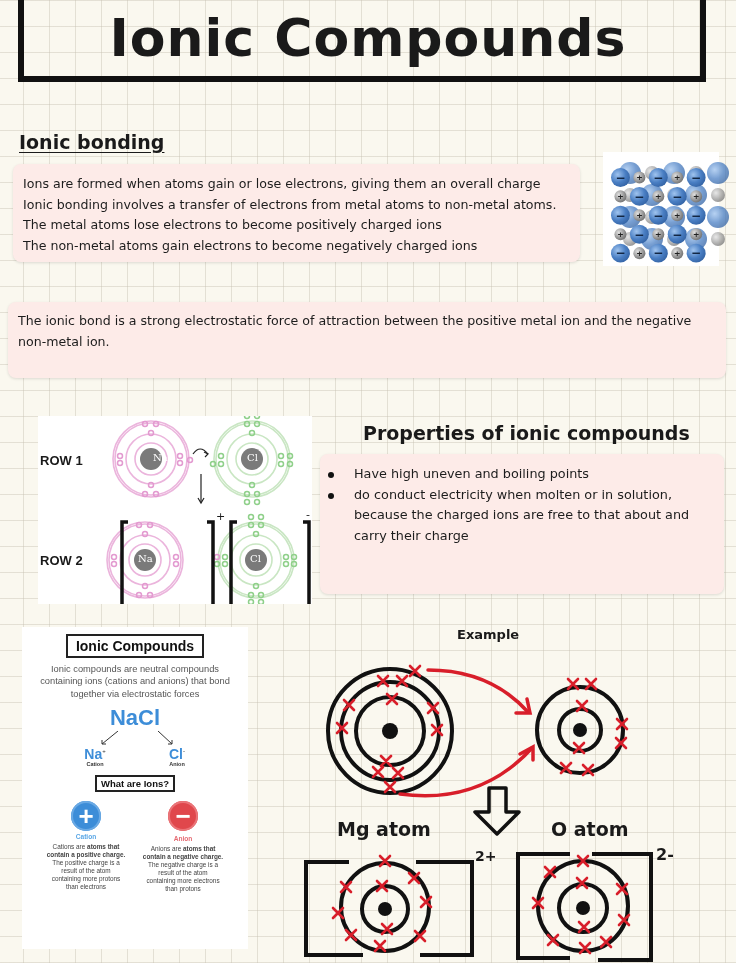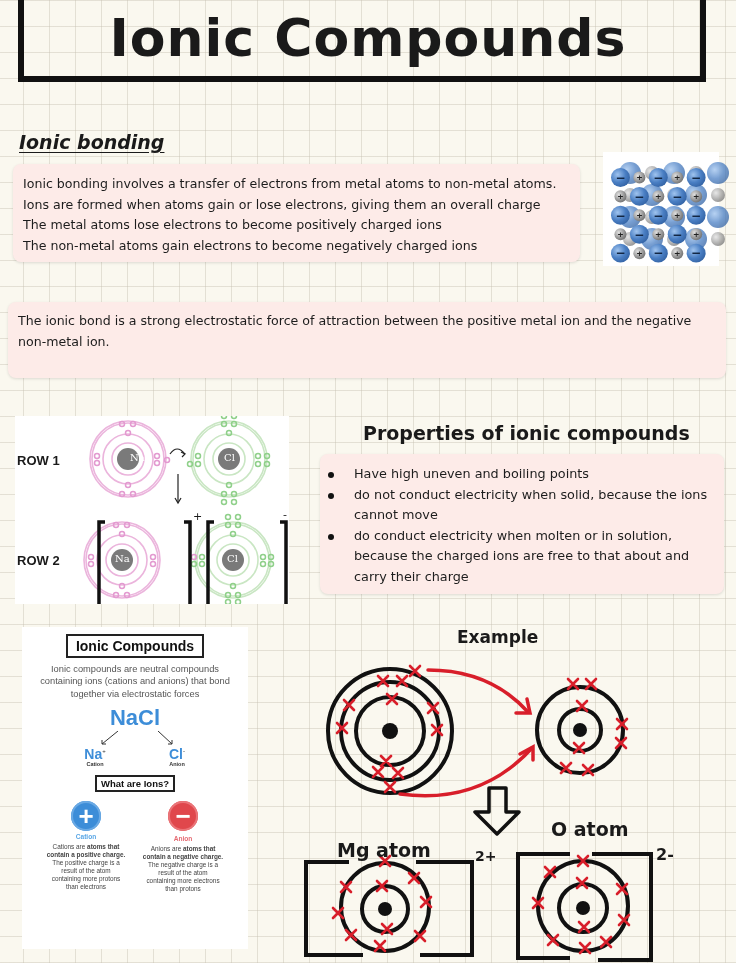--- a/index.html
+++ b/index.html
@@ -21,21 +21,21 @@
       font-family: "DejaVu Sans", sans-serif;
     }
     .title-frame-real {
       position: absolute; left: 18px; top: -6px; width: 688px; height: 88px;
       border-left: 6px solid #111; border-right: 6px solid #111; border-bottom: 6px solid #111;
     }
 
     .h2 {
       position: absolute; font-weight: bold; font-size: 19px;
     }
-    .h2.underline { text-decoration: underline; text-underline-offset: 3px; font-style: italic; }
+    .h2.underline { text-decoration: underline; text-underline-offset: 3px; }
 
     .pink-box {
       position: absolute; background: #fdebe8; border-radius: 8px;
       box-shadow: 0 1px 3px rgba(0,0,0,0.12);
       font-size: 12.6px; line-height: 20.5px; color: #1d1d1d;
     }
     .pink-box p { white-space: nowrap; }
 
     .card-white { position: absolute; background: #ffffff; }
 
@@ -81,22 +81,22 @@
   </style>
 </head>
 <body>
 
 <div class="title-frame-real"></div>
 <div class="page-title">Ionic Compounds</div>
 
 <div class="h2 underline" style="left:19px; top:131px; font-size:19px;">Ionic bonding</div>
 
 <div class="pink-box" style="left:13px; top:164px; width:567px; height:98px; padding:10px 0 0 10px;">
+  <p>Ions are formed when atoms gain or lose electrons, giving them an overall charge</p>
   <p>Ionic bonding involves a transfer of electrons from metal atoms to non-metal atoms.</p>
-  <p>Ions are formed when atoms gain or lose electrons, giving them an overall charge</p>
   <p>The metal atoms lose electrons to become positively charged ions</p>
   <p>The non-metal atoms gain electrons to become negatively charged ions</p>
 </div>
 
 <div class="card-white" style="left:603px; top:152px; width:116px; height:114px;">
   <div style="position:absolute; left:8px; top:14px; width:110px; height:96px;">
 
     <div class="lattice" style="position:absolute; left:8px; top:-4px; opacity:0.75;">
       <div class="ion-neg"></div>
         <div class="ion-pos"></div>
@@ -151,21 +151,21 @@
       <div class="ion-neg">−</div>
     </div>
   </div>
 </div>
 
 <div class="pink-box" style="left:8px; top:302px; width:718px; height:76px; padding:9px 0 0 10px;">
   <p>The ionic bond is a strong electrostatic force of attraction between the positive metal ion and the negative</p>
   <p>non-metal ion.</p>
 </div>
 
-<div class="card-white" style="left:15px; top:416px; width:274px; height:188px;">
+<div class="card-white" style="left:38px; top:416px; width:274px; height:188px;">
   <div class="row-label" style="left:2px; top:37px;">ROW 1</div>
   <div class="row-label" style="left:2px; top:137px;">ROW 2</div>
   <svg width="274" height="188" style="position:absolute; left:0; top:0;">
     <g fill="none" stroke-width="1.6">
 
       <g stroke="#ebb4dc">
         <circle cx="113" cy="43" r="16"></circle>
           <circle cx="113" cy="43" r="25"></circle>
           <circle cx="113" cy="43" r="36"></circle>
           <circle cx="113" cy="43" r="38"></circle>
@@ -278,21 +278,20 @@
   <span style="position:absolute; left:100px; top:137px; color:#fff; font-size:10px; font-family:'DejaVu Serif',serif;">Na</span>
   <span style="position:absolute; left:212px; top:137px; color:#fff; font-size:10px; font-family:'DejaVu Serif',serif;">Cl</span>
   <span style="position:absolute; left:178px; top:94px; font-size:11px;">+</span>
   <span style="position:absolute; left:268px; top:92px; font-size:11px;">-</span>
 </div>
 
 <div class="h2" style="left:363px; top:422px; font-size:19px;text-align:right;">Properties of ionic compounds</div>
 <div class="pink-box" style="left:320px; top:454px; width:404px; height:140px; padding:10px 0 0 0;">
   <ul class="bullets">
     <li><span>Have high uneven and boiling points</span></li>
-    <li><span>do not conduct electricity when solid, because the ions</span><br><span>cannot move</span></li>
     <li><span>do conduct electricity when molten or in solution,</span><br><span>because the charged ions are free to that about and</span><br><span>carry their charge</span></li>
   </ul>
 </div>
 
 <div class="card-white info" style="left:22px; top:627px; width:226px; height:322px;">
   <div style="margin-top:7px;">
     <span class="boxed-title" style="font-size:14px;">Ionic Compounds</span>
   </div>
   <div style="font-size:9.3px; line-height:12.3px; margin-top:5px;">
     <div>Ionic compounds are neutral compounds</div>
@@ -340,21 +339,21 @@
         <b>contain a negative charge.</b><br>
         <span>The negative charge is a</span><br>
         <span>result of the atom</span><br>
         <span>containing more electrons</span><br>
         <span>than protons</span>
       </div>
     </div>
   </div>
 </div>
 
-<div class="h2" style="left:457px; top:627px; font-size:17px;">Example</div>
+<div class="h2" style="left:457px; top:627px; font-size:13px;">Example</div>
 
 <svg width="736" height="963" style="position:absolute; left:0; top:0; pointer-events:none;">
   <defs>
     <g id="x">
         <path d="M-5 -5 L5 5 M5 -5 L-5 5" stroke="#d81e2a" stroke-width="2.6" stroke-linecap="round"></path>
       </g>
   </defs>
 
   <g fill="none" stroke="#111" stroke-width="4">
     <circle cx="390" cy="731" r="62"></circle>
@@ -436,16 +435,16 @@
     <use href="#x" x="538" y="903"></use>
       <use href="#x" x="624" y="920"></use>
       <use href="#x" x="553" y="940"></use>
     <use href="#x" x="606" y="942"></use>
       <use href="#x" x="585" y="948"></use>
     <use href="#x" x="582" y="883"></use>
       <use href="#x" x="584" y="927"></use>
   </g>
 </svg>
 
-<div class="hand" style="position:absolute; left:337px; top:818px; font-size:19px;margin-top:21px;">Mg atom</div>
+<div class="hand" style="position:absolute; left:337px; top:818px; font-size:19px;">Mg atom</div>
 <div class="hand" style="position:absolute; left:551px; top:818px; font-size:19px;">O atom</div>
 <div class="hand" style="position:absolute; left:475px; top:848px; font-size:14px;">2+</div>
 <div class="hand" style="position:absolute; left:656px; top:845px; font-size:16px;">2-</div>
 
 </body></html>

